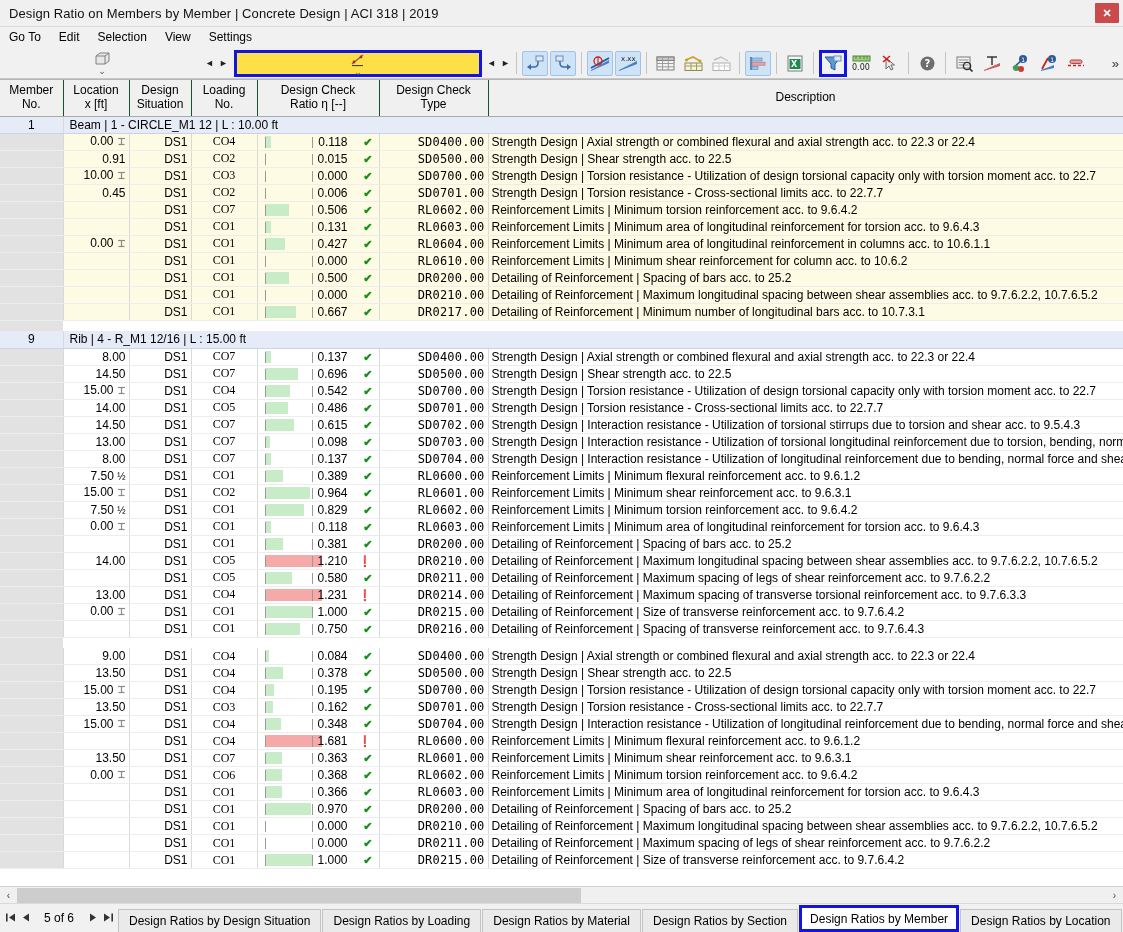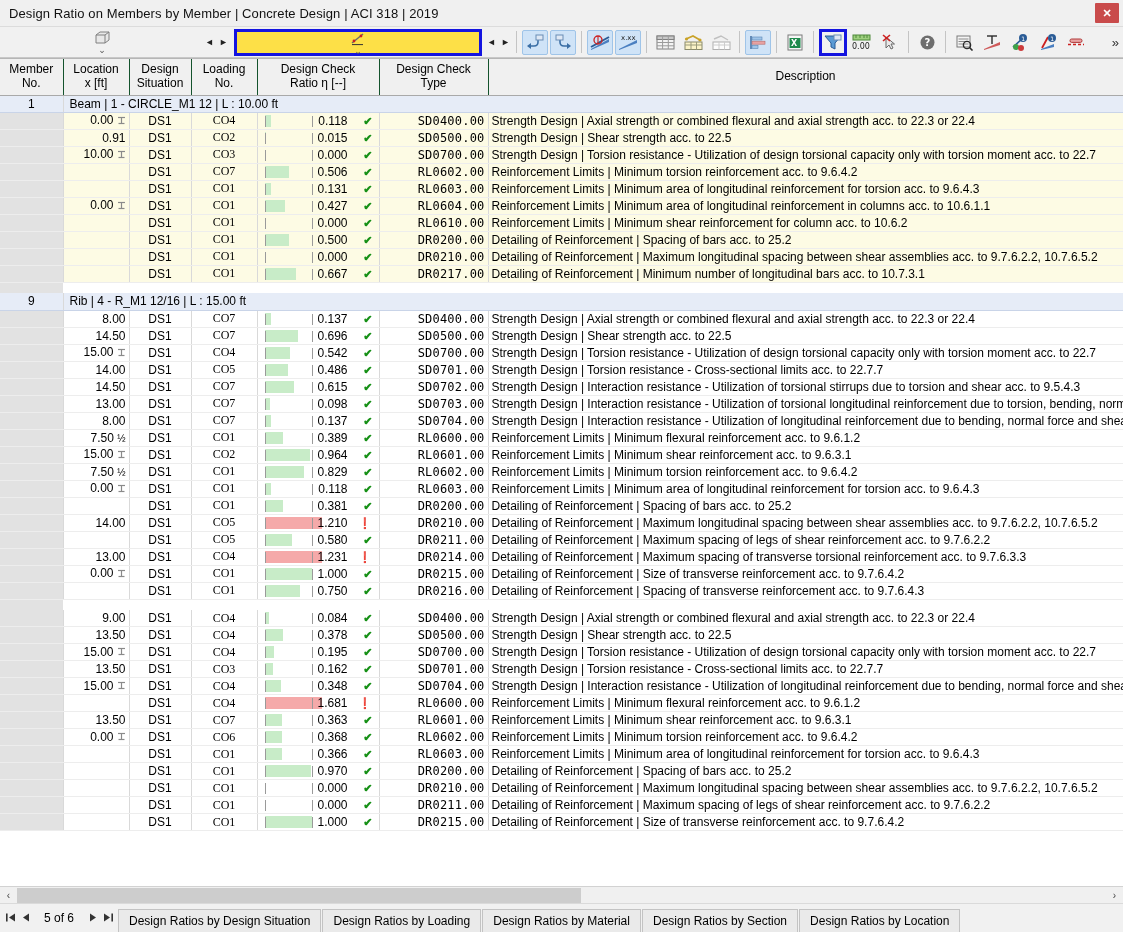--- a/index.html
+++ b/index.html
@@ -127,21 +127,21 @@
   col.c-type   { width: 109px; }
   col.c-desc   { width: 635px; }
 
   td.member { background: #e2e2e2; text-align: center; }
   tr.grouprow td { background: #e6ecf7; border-bottom: 1px solid #c9d4e8; height: 17px; }
   tr.grouprow td.grouptitle { padding-left: 6px; }
   tr.spacer td { background: #fff; border: none; height: 11px; }
   tr.spacer td.member { background: #e2e2e2; border: none; }
 
   td.loc   { text-align: right; padding-right: 2px; }
-  td.ds    { text-align: center; margin-top: 48px; }
+  td.ds    { text-align: right; margin-top: 48px; }
   td.load  { text-align: center; font-family: Liberation Serif, serif; }
   td.type  { text-align: right; font-family: "DejaVu Sans Mono", monospace; font-size: 11px; letter-spacing: .2px; padding-right: 4px; }
   td.desc  { padding-left: 4px; }
 
   tr.tint td { background: #fdfbe4; }
   tr.plain td { background: #ffffff; }
   tr.tint td.member, tr.plain td.member { background: #e2e2e2; }
 
   
   td.ratio { padding: 0; position: relative; }
@@ -209,20 +209,29 @@
 </head>
 <body>
 
 <div id="app">
 
   <div class="titlebar">
     <span class="ttl">Design Ratio on Members by Member | Concrete Design | ACI 318 | 2019</span>
     <div class="close-btn">✕</div>
   </div>
 
+  <div class="menubar" id="menubar">
+    <div class="mi">Go To</div>
+      <div class="mi">Edit</div>
+      <div class="mi">Selection</div>
+      <div class="mi">View</div>
+      <div class="mi">Settings</div>
+      <div class="callout" id="callout-1">1</div>
+    <div class="callout" id="callout-3">3</div>
+  </div>
 
   <div class="toolbar">
 
     <div class="combo" id="combo-module">
       <span class="cb-ico">
         <svg width="15" height="14" viewBox="0 0 15 14">
           <polygon points="1,4 5,1 14,1 14,9 10,12 1,12" fill="#e8e8e8" stroke="#808080" stroke-width="1"></polygon>
           <polyline points="1,4 10,4 14,1" fill="none" stroke="#808080" stroke-width="1"></polyline>
           <line x1="10" y1="4" x2="10" y2="12" stroke="#808080" stroke-width="1"></line>
         </svg>
@@ -541,20 +550,38 @@
                 </div>
                 <span class="rval">0.000</span>
                 <span class="rmark ok">✔</span>
               </div>
             </td>
             <td class="type">SD0700.00</td>
             <td class="desc">Strength Design | Torsion resistance - Utilization of design torsional capacity only with torsion moment acc. to 22.7</td>
           </tr>
           <tr class="tint">
             <td class="member"></td>
+            <td class="loc">0.45</td>
+            <td class="ds">DS1</td>
+            <td class="load">CO2</td>
+            <td class="ratio">
+              <div class="ratio-inner">
+                <div class="bar-zone">
+                  <div class="tick t0"></div>
+                  <div class="tick t1"></div>
+                </div>
+                <span class="rval">0.006</span>
+                <span class="rmark ok">✔</span>
+              </div>
+            </td>
+            <td class="type">SD0701.00</td>
+            <td class="desc">Strength Design | Torsion resistance - Cross-sectional limits acc. to 22.7.7</td>
+          </tr>
+          <tr class="tint">
+            <td class="member"></td>
             <td class="loc"></td>
             <td class="ds">DS1</td>
             <td class="load">CO7</td>
             <td class="ratio">
               <div class="ratio-inner">
                 <div class="bar-zone">
                   <div class="bar ok" style="width:24px"></div>
                   <div class="tick t0"></div>
                   <div class="tick t1"></div>
                 </div>
@@ -1326,17 +1353,18 @@
             <polygon points="1,1.5 1,9.5 7,5.5" fill="#333"></polygon>
             <rect x="8.4" y="1.5" width="1.6" height="8" fill="#333"></rect>
           </svg>
       </div>
     </div>
     <div class="tabs" id="tabs">
         <div class="tab">Design Ratios by Design Situation</div>
         <div class="tab">Design Ratios by Loading</div>
         <div class="tab">Design Ratios by Material</div>
         <div class="tab">Design Ratios by Section</div>
+        <div class="tab selected">Design Ratios by Member</div>
         <div class="tab">Design Ratios by Location</div>
       </div>
   </div>
 
 </div>
 
 </body></html>

